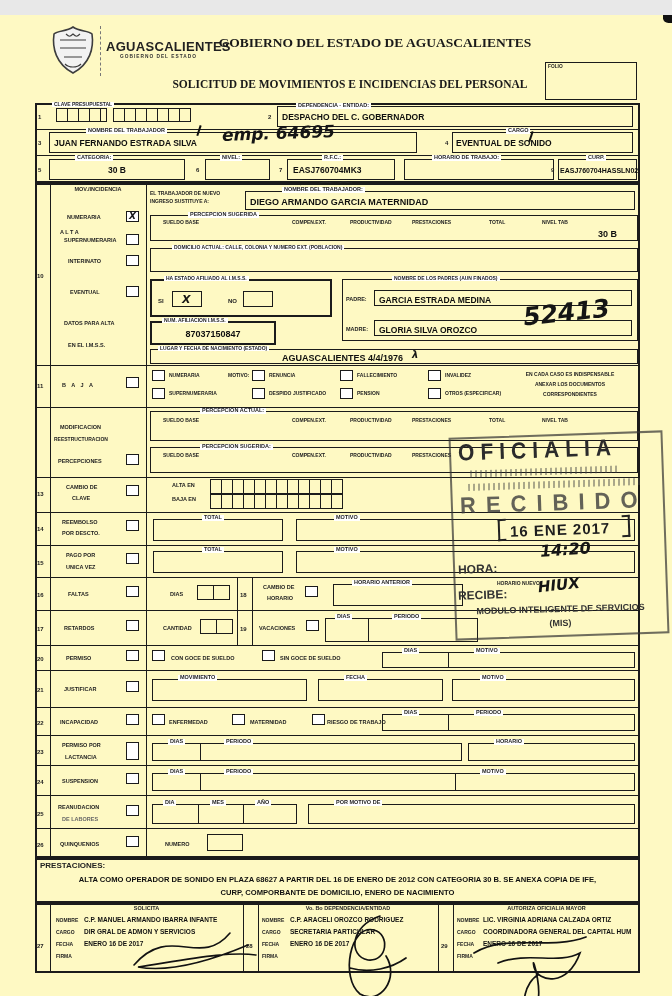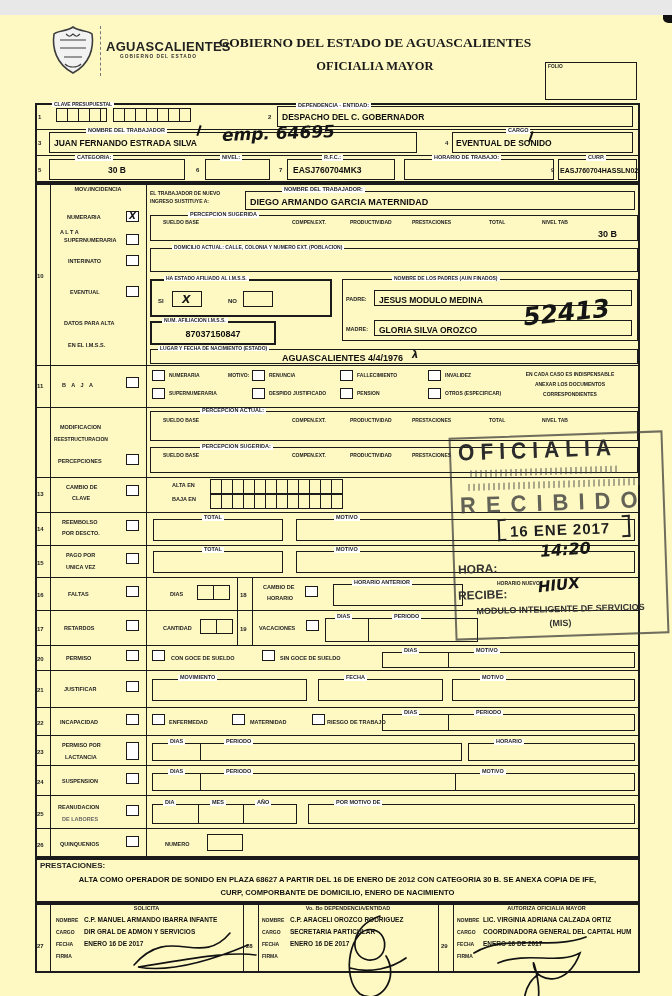--- a/index.html
+++ b/index.html
@@ -35,21 +35,21 @@
 
   <svg class="abs" style="left:50px;top:9px" width="46" height="52" viewBox="0 0 46 52">
     <path d="M23,3 C30,8 38,6 42,10 C44,24 40,40 23,49 C6,40 2,24 4,10 C8,6 16,8 23,3 Z" fill="#f2f2f2" stroke="#3d3d3d" stroke-width="1.6"></path>
     <path d="M10,16 h26 M10,24 h26 M14,33 h18" stroke="#3d3d3d" stroke-width="1.2" fill="none"></path>
     <path d="M16,10 c3,3 4,3 7,0 c3,3 4,3 7,0 M15,40 c4,4 12,4 16,0" stroke="#3d3d3d" stroke-width="1.1" fill="none"></path>
   </svg>
   <div class="abs" style="left:100px;top:11px;height:50px;border-left:1px dashed #777"></div>
   <div class="abs" style="left:106px;top:24px;font-size:13px;font-weight:bold;letter-spacing:.3px;color:#222">AGUASCALIENTES</div>
   <div class="abs" style="left:120px;top:39px;font-size:4.8px;font-weight:bold;letter-spacing:1px;color:#333">GOBIERNO DEL ESTADO</div>
   <div class="abs serif ctr" style="left:175px;top:20px;width:400px;font-size:13.5px;font-weight:bold">GOBIERNO DEL ESTADO DE AGUASCALIENTES</div>
-  <div class="abs serif ctr" style="left:175px;top:44px;width:400px;font-size:12.5px;font-weight:bold">OFICIALIA MAYOR</div>
+  <div class="abs serif ctr" style="left:110px;top:63px;width:480px;font-size:11.5px;font-weight:bold">SOLICITUD DE MOVIMIENTOS E INCIDENCIAS DEL PERSONAL</div>
   <div class="fbox" style="left:545px;top:47px;width:92px;height:38px"></div>
   <div class="lbln" style="left:548px;top:50px;font-size:4.8px">FOLIO</div>
 
   <div class="fbox2" style="left:35px;top:88px;width:605px;height:80px"></div>
   <div class="lh" style="left:35px;top:114px;width:605px"></div>
   <div class="lh" style="left:35px;top:140px;width:605px"></div>
 
   <div class="num" style="left:38px;top:99px">1</div>
   <div class="lbl" style="left:52px;top:87px;font-size:5px">CLAVE PRESUPUESTAL</div>
   <div class="cells" style="left:56px;top:93px;width:51px;height:14px"></div>
@@ -151,21 +151,21 @@
   <div class="fbox" style="left:172px;top:276px;width:30px;height:16px">
       <span class="ink" style="left:9px;top:2px;font-size:11px">X</span>
     </div>
   <div class="lbln" style="left:228px;top:283px;font-size:6px">NO</div>
   <div class="fbox" style="left:243px;top:276px;width:30px;height:16px"></div>
 
   <div class="fbox" style="left:342px;top:264px;width:296px;height:62px"></div>
   <div class="lbl" style="left:392px;top:261px;font-size:5px">NOMBRE DE LOS PADRES (AUN FINADOS)</div>
   <div class="lbln" style="left:346px;top:282px">PADRE:</div>
   <div class="fbox" style="left:374px;top:275px;width:258px;height:16px"></div>
-  <div class="val" style="left:379px;top:281px">JESUS MODULO MEDINA</div>
+  <div class="val" style="left:379px;top:281px">GARCIA ESTRADA MEDINA</div>
   <div class="lbln" style="left:346px;top:312px">MADRE:</div>
   <div class="fbox" style="left:374px;top:305px;width:258px;height:16px"></div>
   <div class="val" style="left:379px;top:311px">GLORIA SILVA OROZCO</div>
   <div class="ink" style="left:523px;top:285px;font-size:25px;transform:rotate(-6deg)">52413</div>
 
   <div class="fbox2" style="left:150px;top:306px;width:126px;height:24px"></div>
   <div class="lbl" style="left:162px;top:303px;font-size:5px">NUM. AFILIACION I.M.S.S.</div>
   <div class="val ctr" style="left:150px;top:315px;width:126px;font-size:9px">87037150847</div>
 
   <div class="fbox" style="left:150px;top:334px;width:488px;height:15px"></div>

